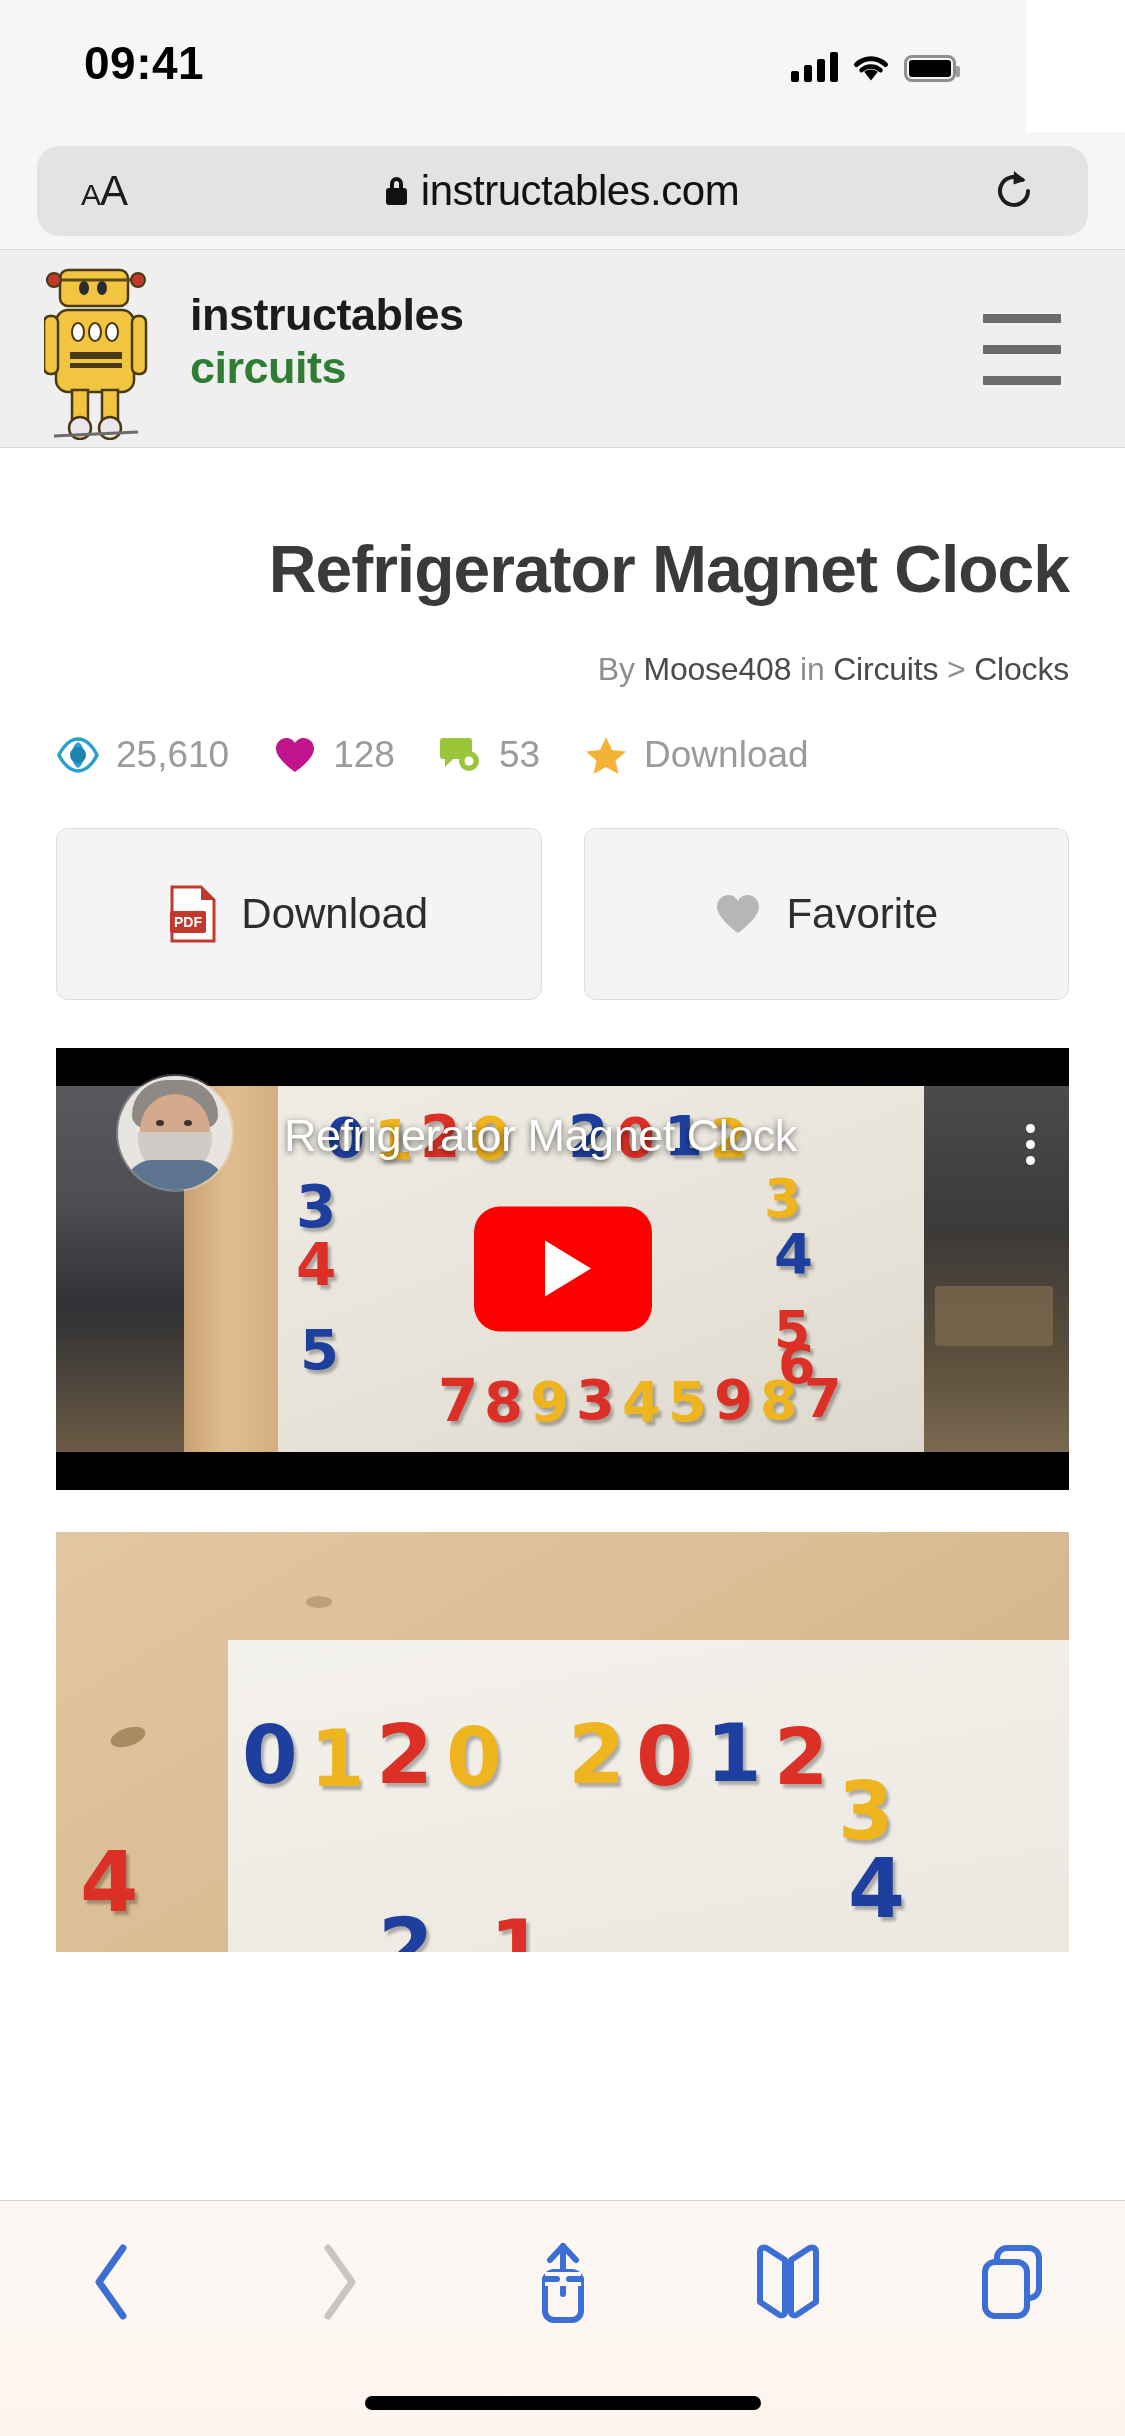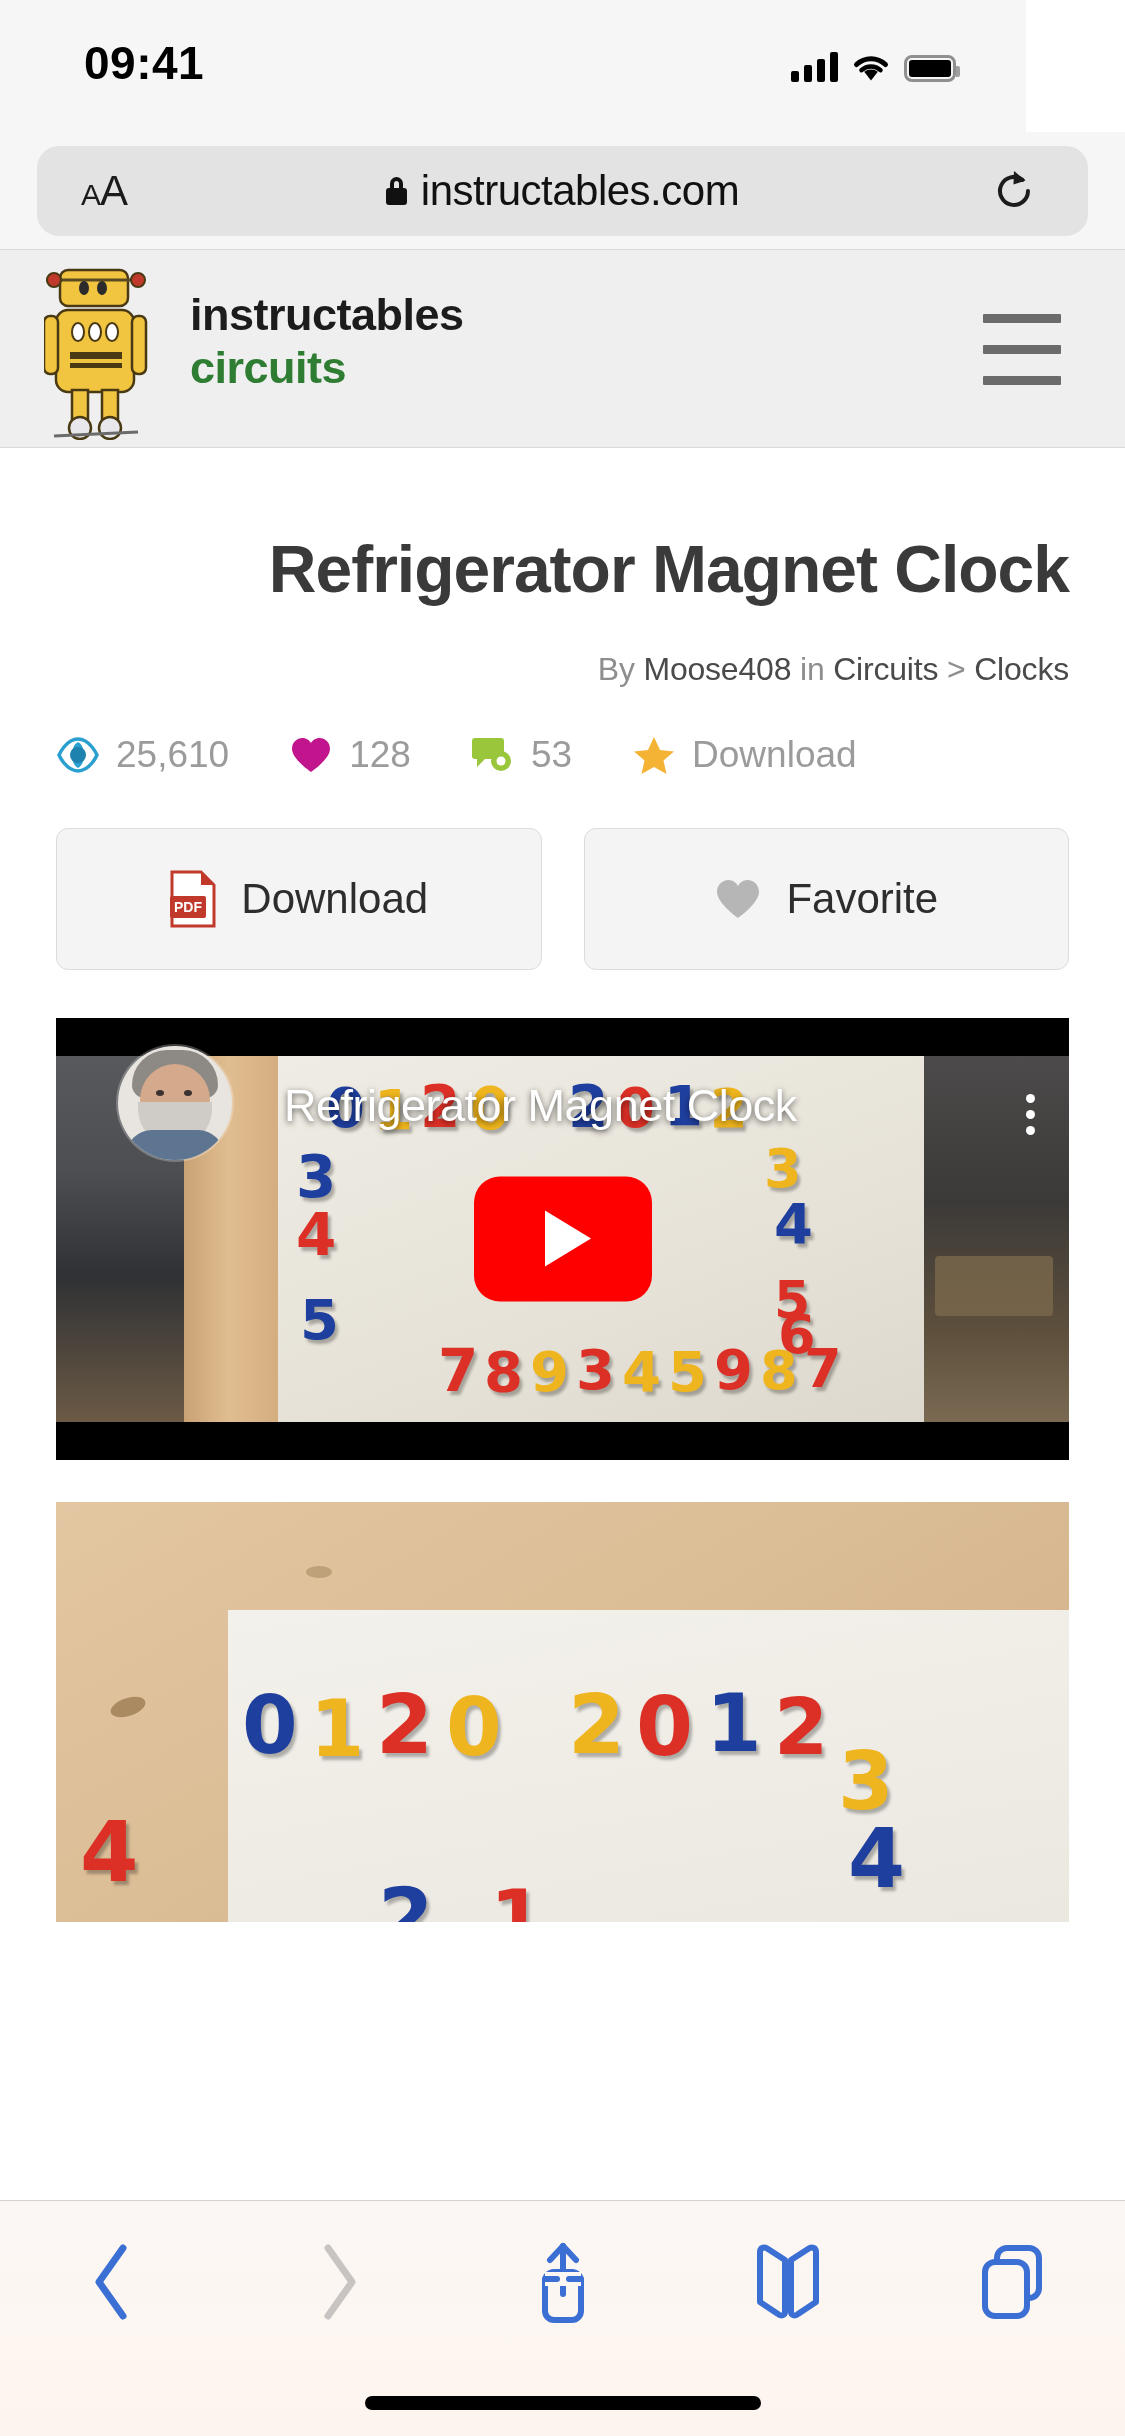--- a/index.html
+++ b/index.html
@@ -94,29 +94,29 @@
   .title{
     margin:84px 56px 0 56px; font-size:66px; font-weight:700;
     color:#3a3a3a; letter-spacing:-1px; line-height:1.12;
   }
   .byline{
     margin:44px 56px 0 56px; font-size:32px; color:#8e8e8e; letter-spacing:-0.2px;
   }
   .byline .dark{ color:#4a4a4a; }
 
   .stats{
-    margin:46px 56px 0 56px; display:flex; align-items:center; gap:16px;
+    margin:46px 56px 0 56px; display:flex; align-items:center; gap:0;
     font-size:37px; color:#9b9b9b;
   }
   .stat{ display:flex; align-items:center; gap:16px; margin-right:44px; }
   .ico{ width:44px; height:40px; display:block; flex:none; }
 
   .actions{ margin:52px 56px 0 56px; display:flex; gap:42px; }
   .btn{
-    flex:1; height:142px; background:#f4f4f4; border:1px solid #dcdcdc;
+    flex:1; height:172px; background:#f4f4f4; border:1px solid #dcdcdc;
     border-radius:12px; display:flex; align-items:center; justify-content:center; gap:24px;
     font-size:42px; color:#2d2d2d;
   }
   .pdf-ico{ width:48px; height:58px; position:relative; flex:none; }
   .heart-gray{ width:48px; height:44px; flex:none; }
 
   
   .video{
     margin:48px 56px 0 56px; width:1013px; height:442px;
     background:#000; position:relative; overflow:hidden;

